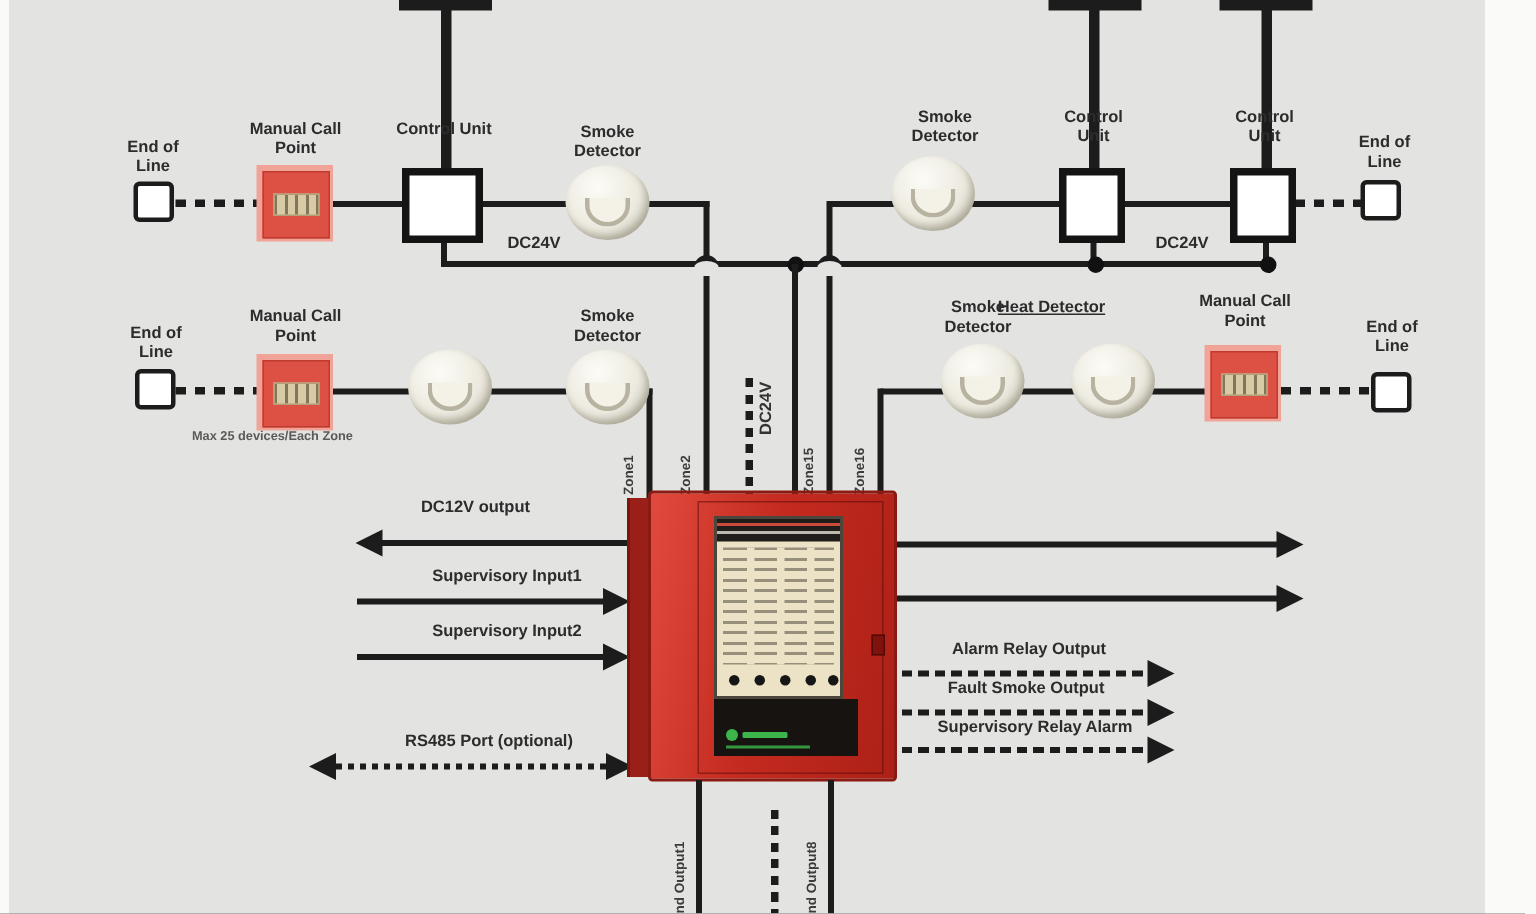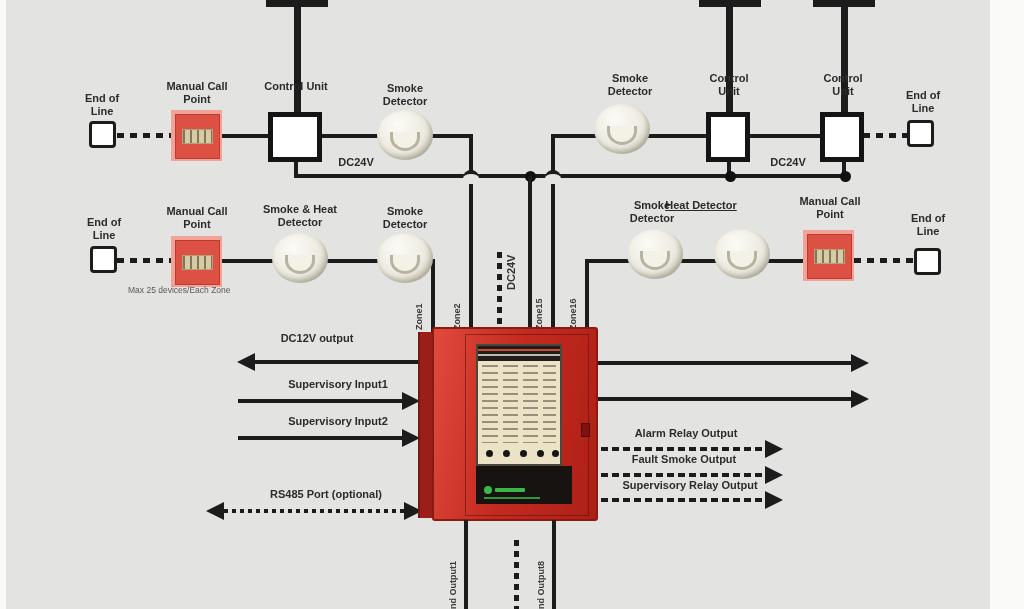--- a/index.html
+++ b/index.html
@@ -10,21 +10,21 @@
   .dash-h{position:absolute;height:5px;background:repeating-linear-gradient(90deg,#1c1c1c 0 7px,transparent 7px 13px);}
   .dash2-h{position:absolute;height:4px;background:repeating-linear-gradient(90deg,#1c1c1c 0 7px,transparent 7px 11px);}
   .dot-h{position:absolute;height:4px;background:repeating-linear-gradient(90deg,#1c1c1c 0 4px,transparent 4px 8px);}
   .dash-v{position:absolute;width:5px;background:repeating-linear-gradient(180deg,#1c1c1c 0 6px,transparent 6px 11px);}
   .jdot{position:absolute;width:11px;height:11px;border-radius:50%;background:#111;}
   .hop{position:absolute;width:16px;height:10px;background:#e3e3e1;border-top:4px solid #1c1c1c;border-radius:8px 8px 0 0;}
   .arr-r{position:absolute;width:0;height:0;border-top:9px solid transparent;border-bottom:9px solid transparent;border-left:18px solid #1c1c1c;}
   .arr-l{position:absolute;width:0;height:0;border-top:9px solid transparent;border-bottom:9px solid transparent;border-right:18px solid #1c1c1c;}
   
   .lbl{position:absolute;font-size:11px;font-weight:bold;color:#2c2c2c;text-align:center;line-height:1.15;}
-  .note{position:absolute;font-size:8.5px;font-weight:normal;color:#5a5a5a;padding-left:40px;}
+  .note{position:absolute;font-size:8.5px;font-weight:bold;color:#5a5a5a;padding-left:40px;}
   .vlabel{position:absolute;writing-mode:vertical-rl;transform:rotate(180deg);font-size:9px;font-weight:bold;color:#3c3c3c;white-space:nowrap;}
   .vlabel-big{position:absolute;writing-mode:vertical-rl;transform:rotate(180deg);font-size:11px;font-weight:bold;color:#333;white-space:nowrap;}
   
   .eol{position:absolute;width:27px;height:27px;background:#fff;border:3px solid #1c1c1c;border-radius:4px;box-sizing:border-box;}
   .cu{position:absolute;background:#fff;border:5px solid #141414;box-sizing:border-box;}
   .mcp{position:absolute;width:51px;height:51px;background:#f2a398;}
   .mcp .inner{position:absolute;left:4px;top:4px;width:43px;height:43px;background:#dd5044;border:1px solid #bf3a2f;}
   .mcp .strip{position:absolute;left:11px;top:19px;width:29px;height:13px;background:#d8caa4;border:1px solid #b3a078;
               background-image:repeating-linear-gradient(90deg,rgba(60,50,30,.55) 0 2px,transparent 2px 7px);}
   .det{position:absolute;width:56px;height:50px;border-radius:50%;
@@ -140,21 +140,20 @@
   <div class="lbl" style="left:324px;top:156px;width:64px;">DC24V</div>
   <div class="lbl" style="left:756px;top:156px;width:64px;">DC24V</div>
 
   <div class="lbl" style="left:76px;top:216px;width:56px;">End of Line</div>
   <div class="eol" style="left:90px;top:246px;"></div>
   <div class="lbl" style="left:157px;top:205px;width:80px;">Manual Call Point</div>
   <div class="mcp" style="left:171px;top:236px;">
       <div class="inner"></div>
       <div class="strip"></div>
     </div>
-  <div class="lbl" style="left:250px;top:203px;width:100px;">Smoke &amp; Heat Detector</div>
   <div class="det" style="left:272px;top:233px;">
       <div class="dome"></div>
     </div>
   <div class="lbl" style="left:365px;top:205px;width:80px;">Smoke Detector</div>
   <div class="det" style="left:377px;top:233px;">
       <div class="dome"></div>
     </div>
   <div class="note" style="left:88px;top:285px;width:170px;">Max 25 devices/Each Zone</div>
   <div class="lbl" style="left:614px;top:199px;width:76px;">Smoke Detector</div>
   <div class="det" style="left:627px;top:229px;">
@@ -190,21 +189,21 @@
   <div class="wire" style="left:597px;top:361px;width:256px;height:4px;"></div>
   <div class="arr-r" style="left:851px;top:354px;"></div>
   <div class="wire" style="left:597px;top:397px;width:256px;height:4px;"></div>
   <div class="arr-r" style="left:851px;top:390px;"></div>
   <div class="lbl" style="left:606px;top:427px;width:160px;">Alarm Relay Output</div>
   <div class="dash2-h" style="left:601px;top:447px;width:166px;"></div>
   <div class="arr-r" style="left:765px;top:440px;"></div>
   <div class="lbl" style="left:604px;top:453px;width:160px;">Fault Smoke Output</div>
   <div class="dash2-h" style="left:601px;top:473px;width:166px;"></div>
   <div class="arr-r" style="left:765px;top:466px;"></div>
-  <div class="lbl" style="left:598px;top:479px;width:184px;">Supervisory Relay Output</div>
+  <div class="lbl" style="left:598px;top:479px;width:184px;">Supervisory Relay Alarm</div>
   <div class="dash2-h" style="left:601px;top:498px;width:166px;"></div>
   <div class="arr-r" style="left:765px;top:491px;"></div>
 
   <div class="panel">
     <div class="side"></div>
     <div class="front"></div>
     <div class="door"></div>
     <div class="display">
       <div class="dhead"></div>
       <div class="rows"></div>

